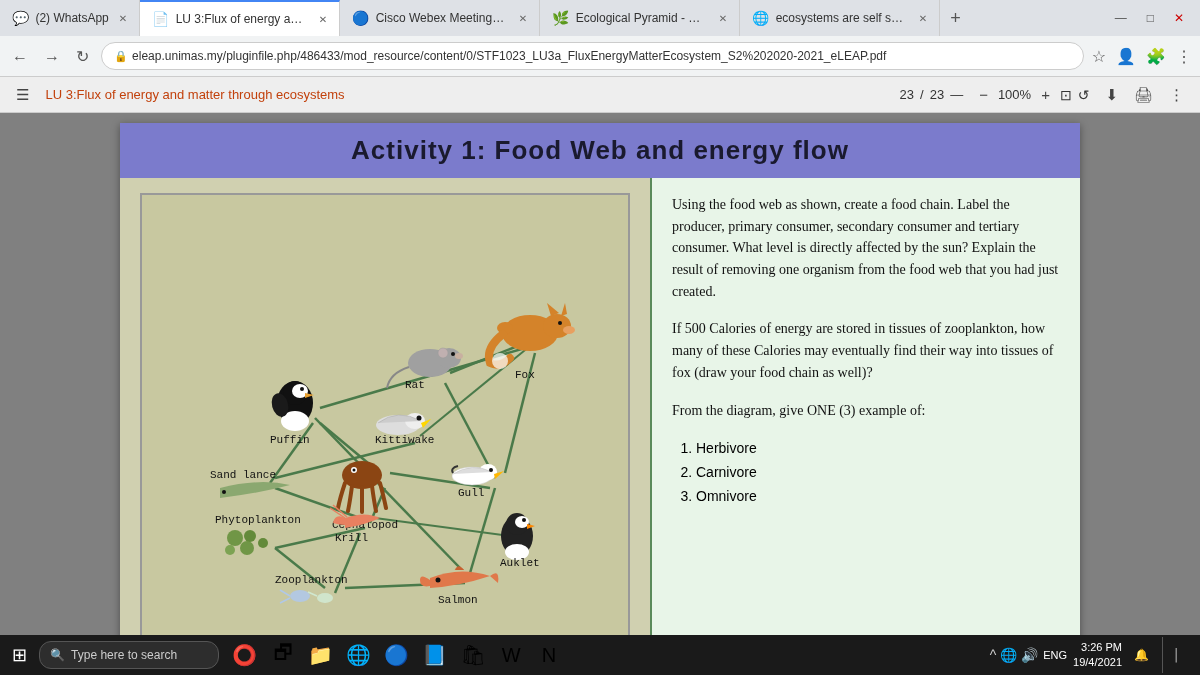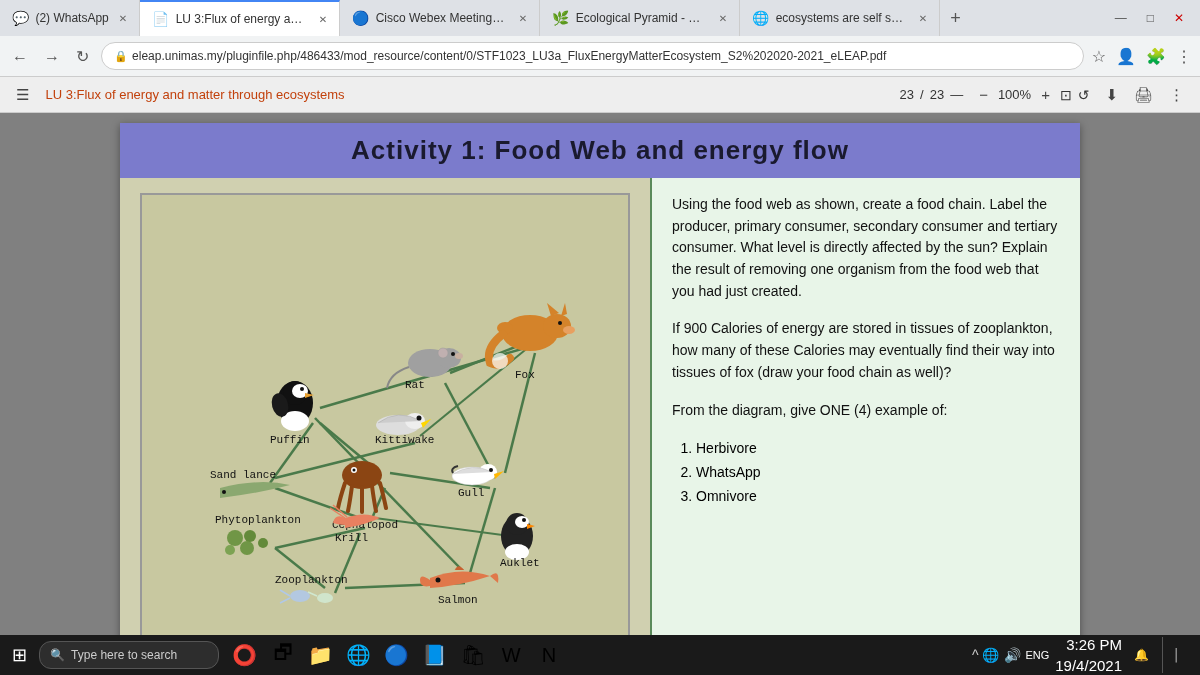--- a/index.html
+++ b/index.html
@@ -47,35 +47,35 @@
 
     
     .food-web-area { flex: 0 0 530px; background: #d0d0b0; padding: 15px; display: flex; align-items: center; justify-content: center; position: relative; font-family: Liberation Mono, monospace; }
     .food-web-inner { background: #c8c8a0; border: 2px solid #999; width: 490px; height: 450px; position: relative; overflow: hidden; display: flex; align-items: center; justify-content: center; }
 
     
     .food-web-svg { width: 460px; height: 420px; }
 
     
     .text-area { flex: 1; background: #e8f5e8; padding: 16px 20px; border-left: 2px solid #5a8a5a; }
-    .text-area p { font-size: 14px; line-height: 1.55; color: #111; margin-bottom: 16px; }
+    .text-area p { font-size: 14px; line-height: 1.55; color: #111; margin-bottom: 16px; font-family: Liberation Serif, serif; }
     .text-area .question-section { margin-top: 8px; }
     .text-area ol { padding-left: 24px; font-size: 14px; line-height: 1.7; }
 
     
     .taskbar { position: fixed; bottom: 0; left: 0; width: 1200px; height: 40px; background: #1a1a1a; display: flex; align-items: center; padding: 0 4px; gap: 4px; z-index: 100; }
     .taskbar-start { background: none; border: none; cursor: pointer; color: #fff; font-size: 18px; padding: 4px 8px; }
     .taskbar-search { display: flex; align-items: center; background: #2d2d2d; border: 1px solid #555; border-radius: 12px; padding: 2px 10px; gap: 6px; width: 180px; height: 28px; cursor: pointer; }
     .taskbar-search span { font-size: 12px; color: #ccc; }
     .taskbar-apps { display: flex; gap: 2px; align-items: center; flex: 1; margin-left: 4px; }
     .taskbar-app { width: 36px; height: 36px; display: flex; align-items: center; justify-content: center; cursor: pointer; border-radius: 3px; font-size: 20px; }
     .taskbar-right { margin-left: auto; display: flex; align-items: center; gap: 6px; padding-right: 6px; }
     .taskbar-systray { display: flex; align-items: center; gap: 4px; }
     .tray-icon { font-size: 14px; color: #ccc; cursor: pointer; }
-    .taskbar-clock { text-align: right; font-size: 15px; color: #fff; line-height: 1.4; cursor: pointer; }
+    .taskbar-clock { text-align: right; font-size: 11px; color: #fff; line-height: 1.4; cursor: pointer; }
     .taskbar-notification { width: 28px; height: 36px; display: flex; align-items: center; justify-content: center; color: #ccc; font-size: 12px; cursor: pointer; }
 
     .animal-label { font-size: 11px; font-weight: 500; fill: #111; }
   </style>
 </head>
 <body>
 
 <div class="browser-top">
   <div class="tab-bar">
     <div class="tab">
@@ -335,26 +335,26 @@
 
               <path d="M 35,12 Q 38,5 44,12" fill="#c86030" stroke="#c86030" stroke-width="0.5"></path>
               <text x="18" y="45" class="animal-label">Salmon</text>
             </g>
           </svg>
         </div>
       </div>
 
       <div class="text-area">
         <p>Using the food web as shown, create a food chain. Label the producer, primary consumer, secondary consumer and tertiary consumer.  What level is directly affected by the sun? Explain the result of removing one organism from the food web that you had just created.</p>
-        <p>If 900 Calories of energy are stored in tissues of zooplankton, how many of these Calories may eventually find their way into tissues of fox (draw your food chain as well)?</p>
+        <p>If 500 Calories of energy are stored in tissues of zooplankton, how many of these Calories may eventually find their way into tissues of fox (draw your food chain as well)?</p>
         <div class="question-section">
-          <p>From the diagram, give ONE (4) example of:</p>
+          <p>From the diagram, give ONE (3) example of:</p>
           <ol>
             <li>Herbivore</li>
-            <li>WhatsApp</li>
+            <li>Carnivore</li>
             <li>Omnivore</li>
           </ol>
         </div>
 
       </div>
 
     </div>
   </div>
 </div>
 

